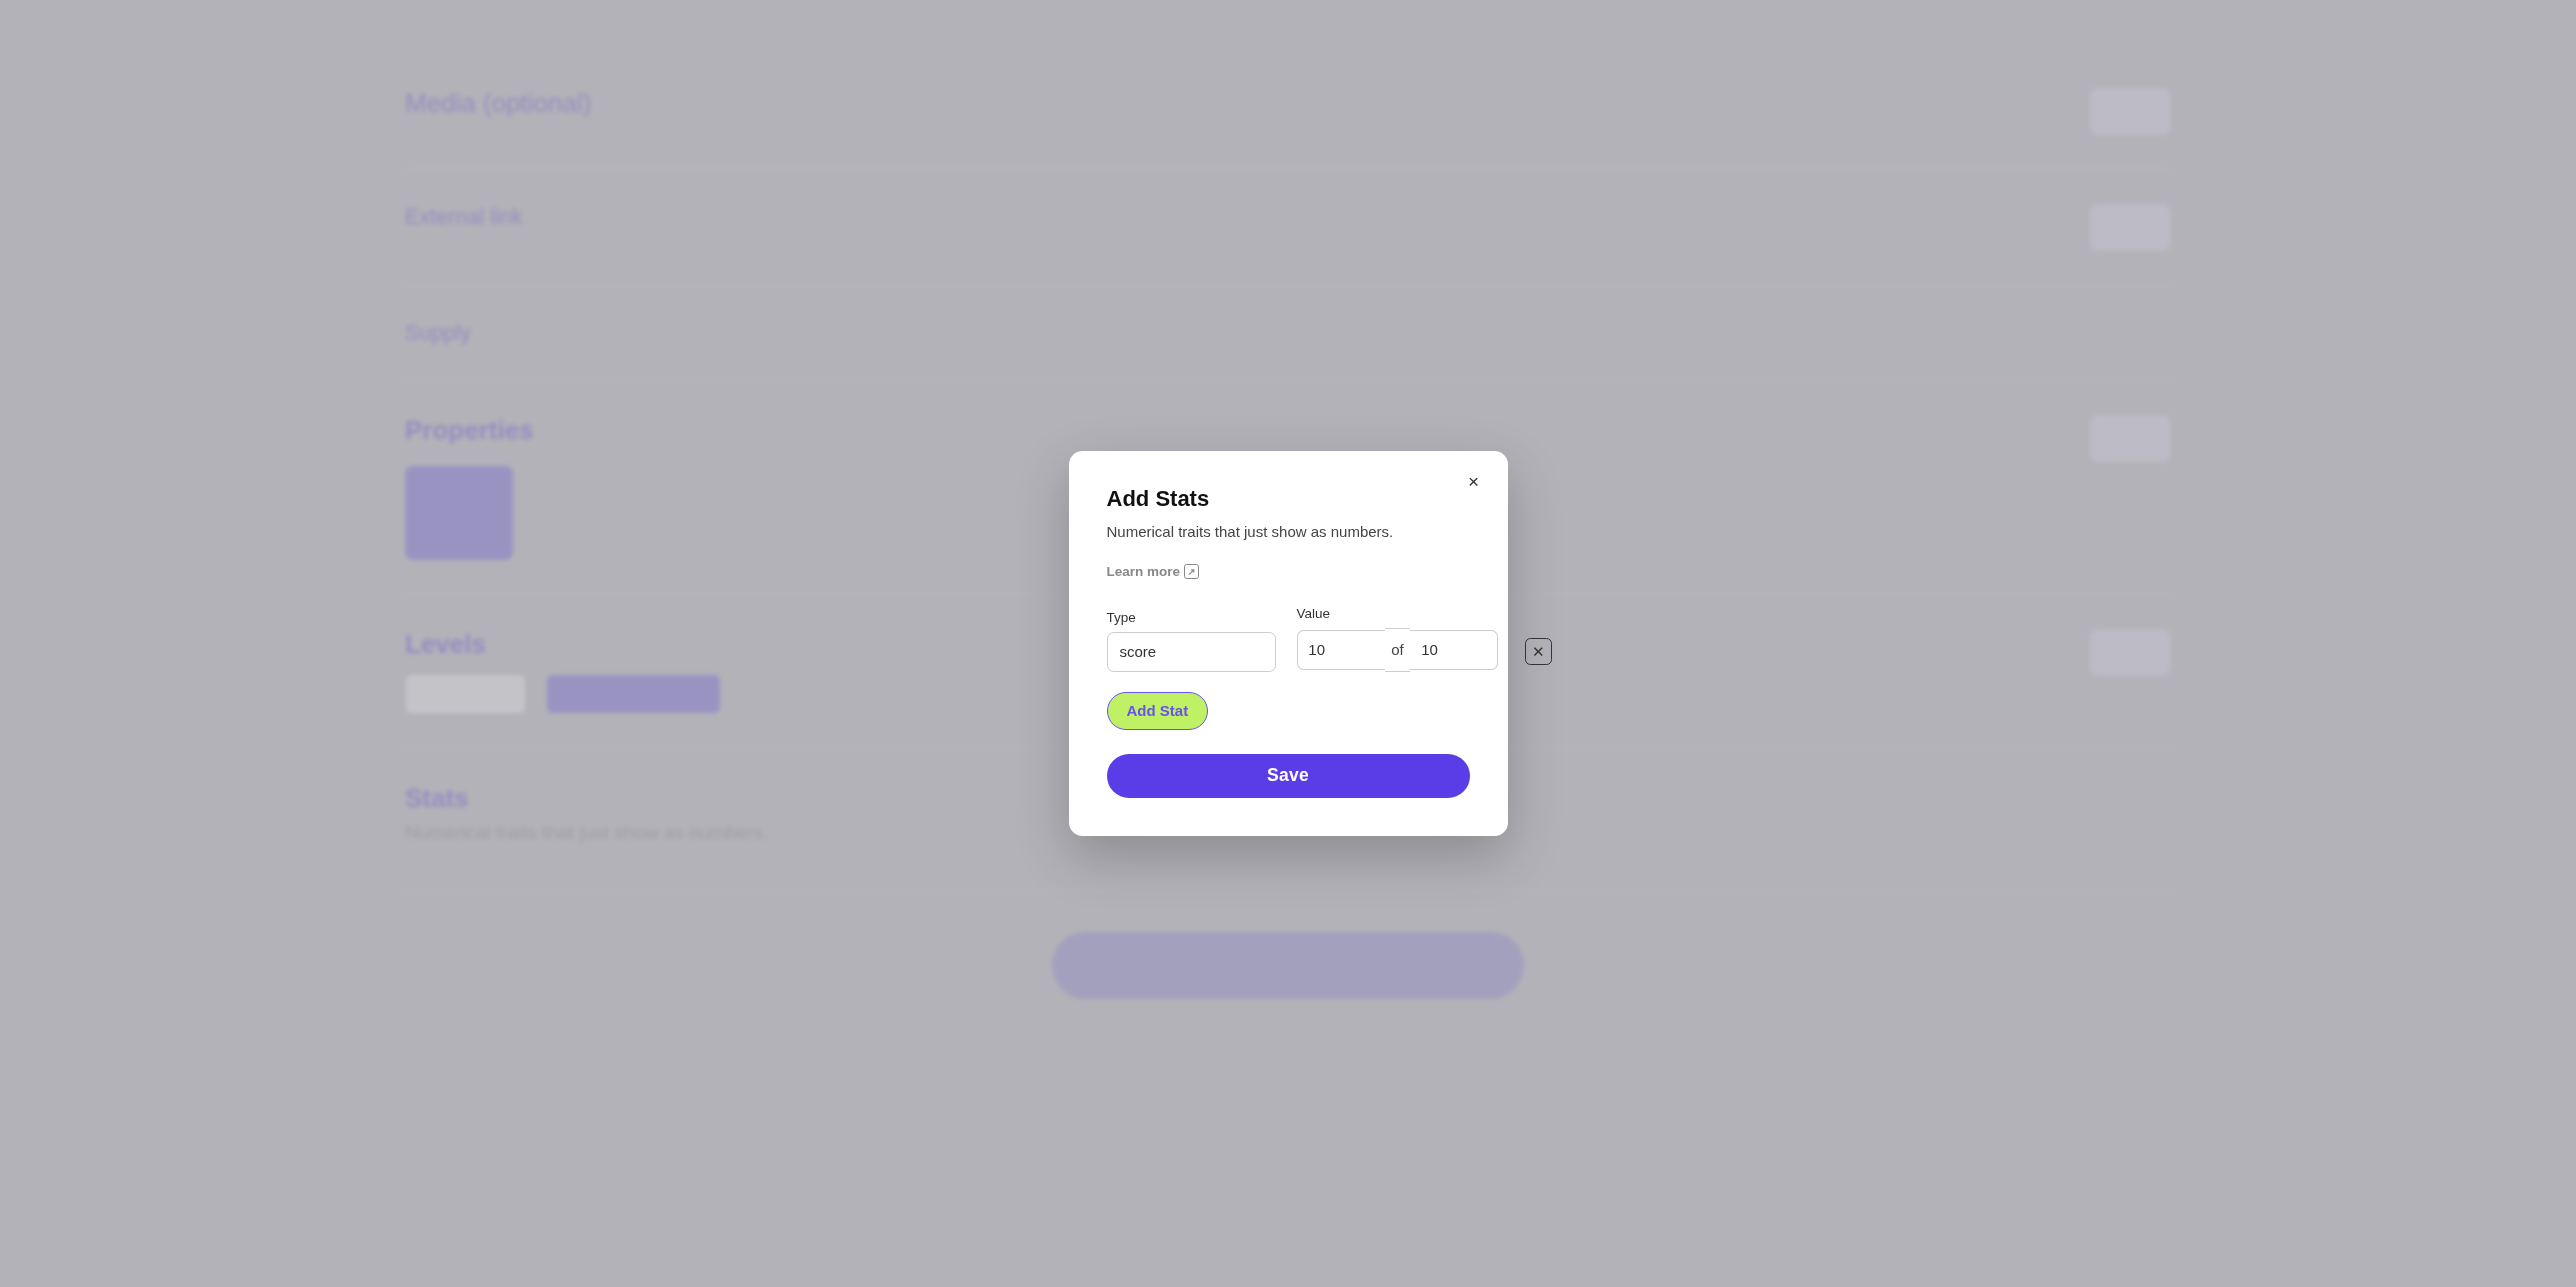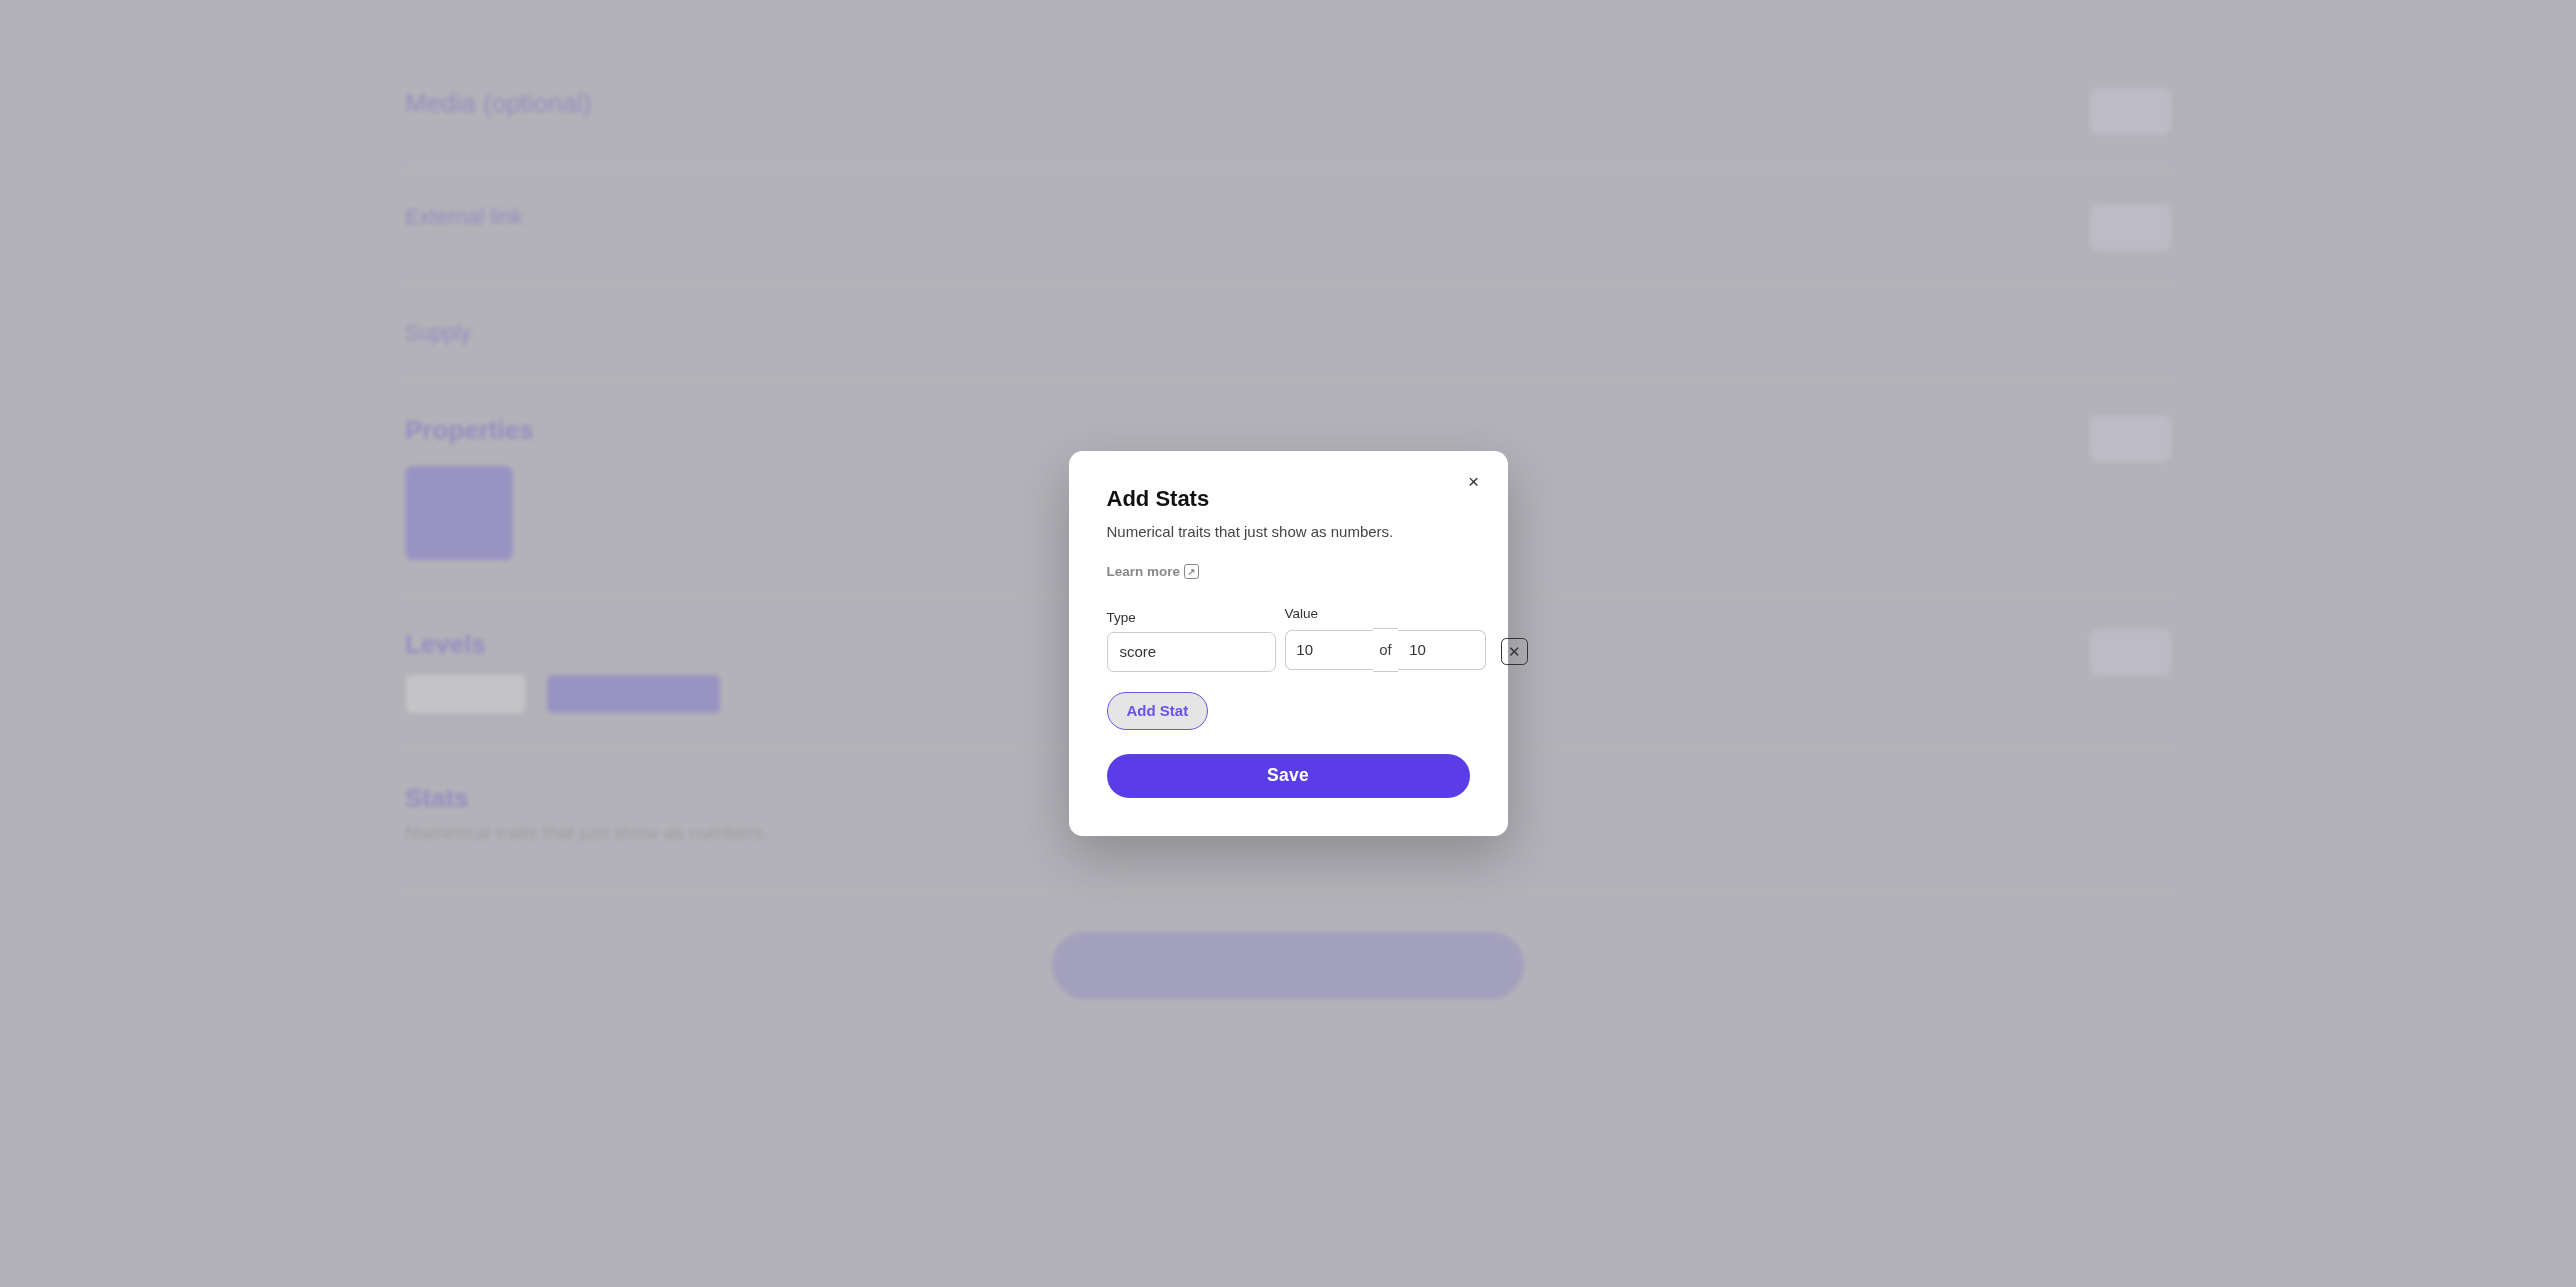--- a/index.html
+++ b/index.html
@@ -216,21 +216,21 @@
       height: 15px;
       border: 1px solid #888;
       border-radius: 2.7px;
       font-size: 9.4px;
       color: #888;
     }
 
     .fields-row {
       display: flex;
       align-items: flex-end;
-      gap: 9px;
+      gap: 21px;
       margin-bottom: 20px;
     }
 
     .field-group {
       display: flex;
       flex-direction: column;
       gap: 6.7px;
     }
 
     .field-label {
@@ -323,21 +323,21 @@
       justify-content: center;
       font-size: 15px;
       color: #333;
     }
 
     .add-stat-btn {
       height: 38px;
       padding: 0 19px;
       border: 1.7px solid #6b52e8;
       border-radius: 27px;
-      background: #e5e5e5;
+      background: #bef264;
       color: #6b52e8;
       font-size: 15px;
       font-weight: 600;
       cursor: pointer;
       margin-bottom: 24px;
     }
 
     .save-btn {
       width: 100%;
       height: 44px;

